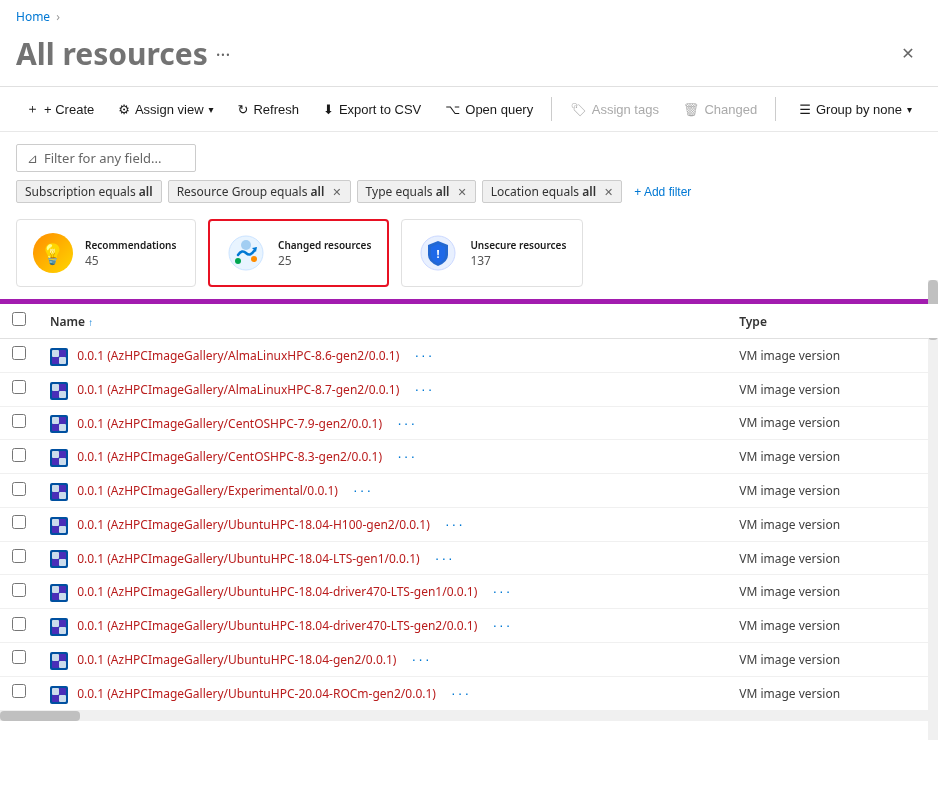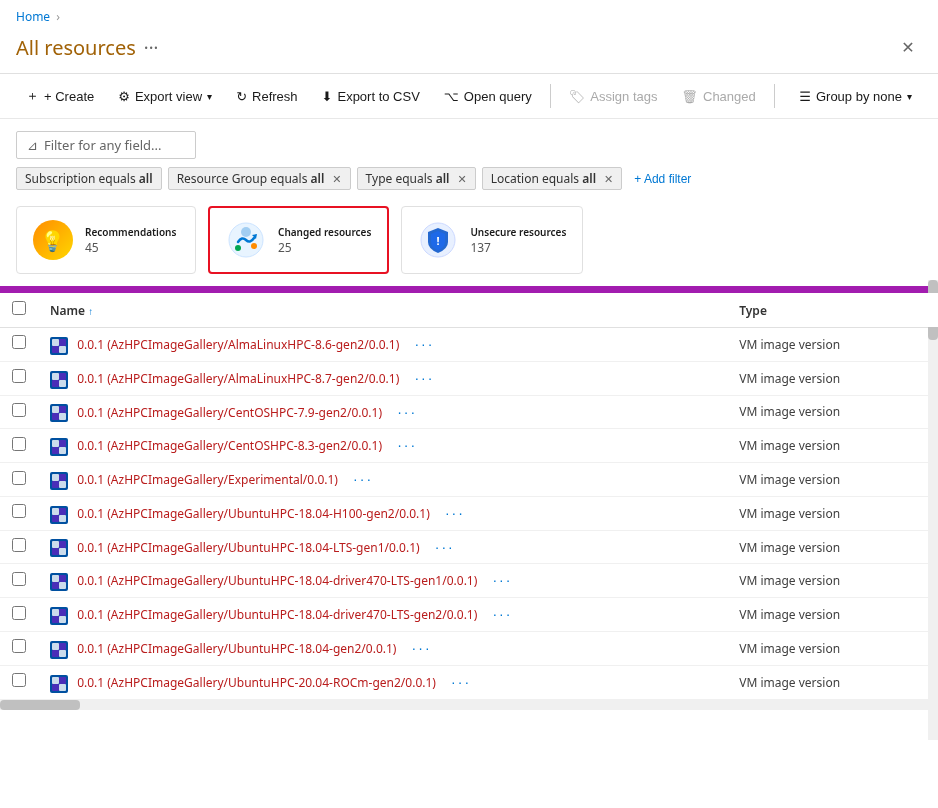--- a/index.html
+++ b/index.html
@@ -2,21 +2,21 @@
 <html><head>
   <meta charset="utf-8">
   <style>
     * { box-sizing: border-box; margin: 0; padding: 0; }
     body { font-family: 'Segoe UI', system-ui, sans-serif; font-size: 13px; color: #1a1a1a; background: #fff; width: 938px; min-height: 808px; overflow-x: hidden; }
 
     .breadcrumb { display: flex; align-items: center; padding: 8px 16px 4px; font-size: 12px; color: #0078d4; }
     .breadcrumb span { color: #666; margin: 0 4px; }
 
     .page-header { display: flex; align-items: center; padding: 4px 16px 12px; border-bottom: 1px solid #e0e0e0; }
-    .page-title { font-size: 20px; font-weight: 400; color: #a16207; margin-right: 8px; }
+    .page-title { font-size: 30px; font-weight: 700; color: #737373; margin-right: 8px; }
     .page-title-dots { color: #666; font-size: 18px; cursor: pointer; margin-right: auto; }
     .close-btn { width: 28px; height: 28px; display: flex; align-items: center; justify-content: center; cursor: pointer; color: #666; font-size: 16px; border: none; background: none; }
 
     .toolbar { display: flex; align-items: center; padding: 8px 16px; gap: 4px; border-bottom: 1px solid #e8e8e8; flex-wrap: wrap; }
     .toolbar-btn { display: flex; align-items: center; gap: 5px; padding: 5px 10px; border: none; background: none; cursor: pointer; color: #1a1a1a; font-size: 13px; border-radius: 2px; white-space: nowrap; }
     .toolbar-divider { width: 1px; height: 24px; background: #ccc; margin: 0 4px; }
     .toolbar-btn.disabled { color: #aaa; cursor: default; }
 
     .filter-bar { padding: 12px 16px 8px; }
     .filter-input-wrap { display: inline-flex; align-items: center; border: 1px solid #ccc; border-radius: 2px; padding: 4px 10px; gap: 6px; cursor: pointer; min-width: 180px; }
@@ -26,21 +26,21 @@
     .filter-tag .remove { cursor: pointer; color: #666; margin-left: 4px; font-size: 11px; }
     .add-filter { display: flex; align-items: center; gap: 4px; color: #0078d4; cursor: pointer; font-size: 12px; padding: 2px 6px; border: none; background: none; }
 
     .cards-row { display: flex; gap: 12px; padding: 8px 16px 12px; }
     .card { display: flex; align-items: center; gap: 12px; padding: 12px 16px; border: 1px solid #e0e0e0; border-radius: 4px; min-width: 180px; cursor: pointer; background: #fff; }
     .card.selected { border: 2px solid #e81123; background: #fff; }
     .card-icon { width: 36px; height: 36px; display: flex; align-items: center; justify-content: center; font-size: 22px; flex-shrink: 0; }
     .card-text .card-title { font-size: 10px; font-weight: 600; color: #1a1a1a; }
     .card-text .card-count { font-size: 12px; color: #555; }
 
-    .table-container { overflow: auto; max-height: 460px; border-top: 7px solid #a21caf; }
+    .table-container { overflow: auto; max-height: 460px; border-top: 5px solid #a21caf; }
     .resource-table { width: 100%; border-collapse: collapse; }
     .resource-table thead th { padding: 8px 12px; text-align: left; font-weight: 600; font-size: 12px; color: #333; border-bottom: 1px solid #e0e0e0; background: #fff; position: sticky; top: 0; z-index: 2; }
     .resource-table tbody tr { border-bottom: 1px solid #f0f0f0; }
     .resource-table td { padding: 6px 12px; font-size: 12px; vertical-align: middle; }
     .check-col { width: 36px; }
     .row-check { width: 14px; height: 14px; cursor: pointer; }
     .resource-link { color: #b91c1c; text-decoration: none; cursor: pointer; }
     .dots-btn { color: #0078d4; letter-spacing: 2px; cursor: pointer; border: none; background: none; font-size: 14px; padding: 2px 4px; }
     .type-col { color: #404040; }
     .scrollbar-track { position: absolute; right: 0; top: 280px; width: 10px; height: 460px; background: #f0f0f0; }
@@ -66,21 +66,21 @@
   <button class="close-btn">✕</button>
 </div>
 
 <div class="toolbar">
   <button class="toolbar-btn">
     <span>＋</span>
     <span>+ Create</span>
   </button>
   <button class="toolbar-btn">
     <span>⚙</span>
-    <span>Export view</span>
+    <span>Assign view</span>
     <span style="font-size:10px;">▾</span>
   </button>
   <button class="toolbar-btn">
     <span style="display:inline-block;">↻</span>
     <span>Refresh</span>
   </button>
   <button class="toolbar-btn">
     <span>⬇</span>
     <span>Export to CSV</span>
   </button>

